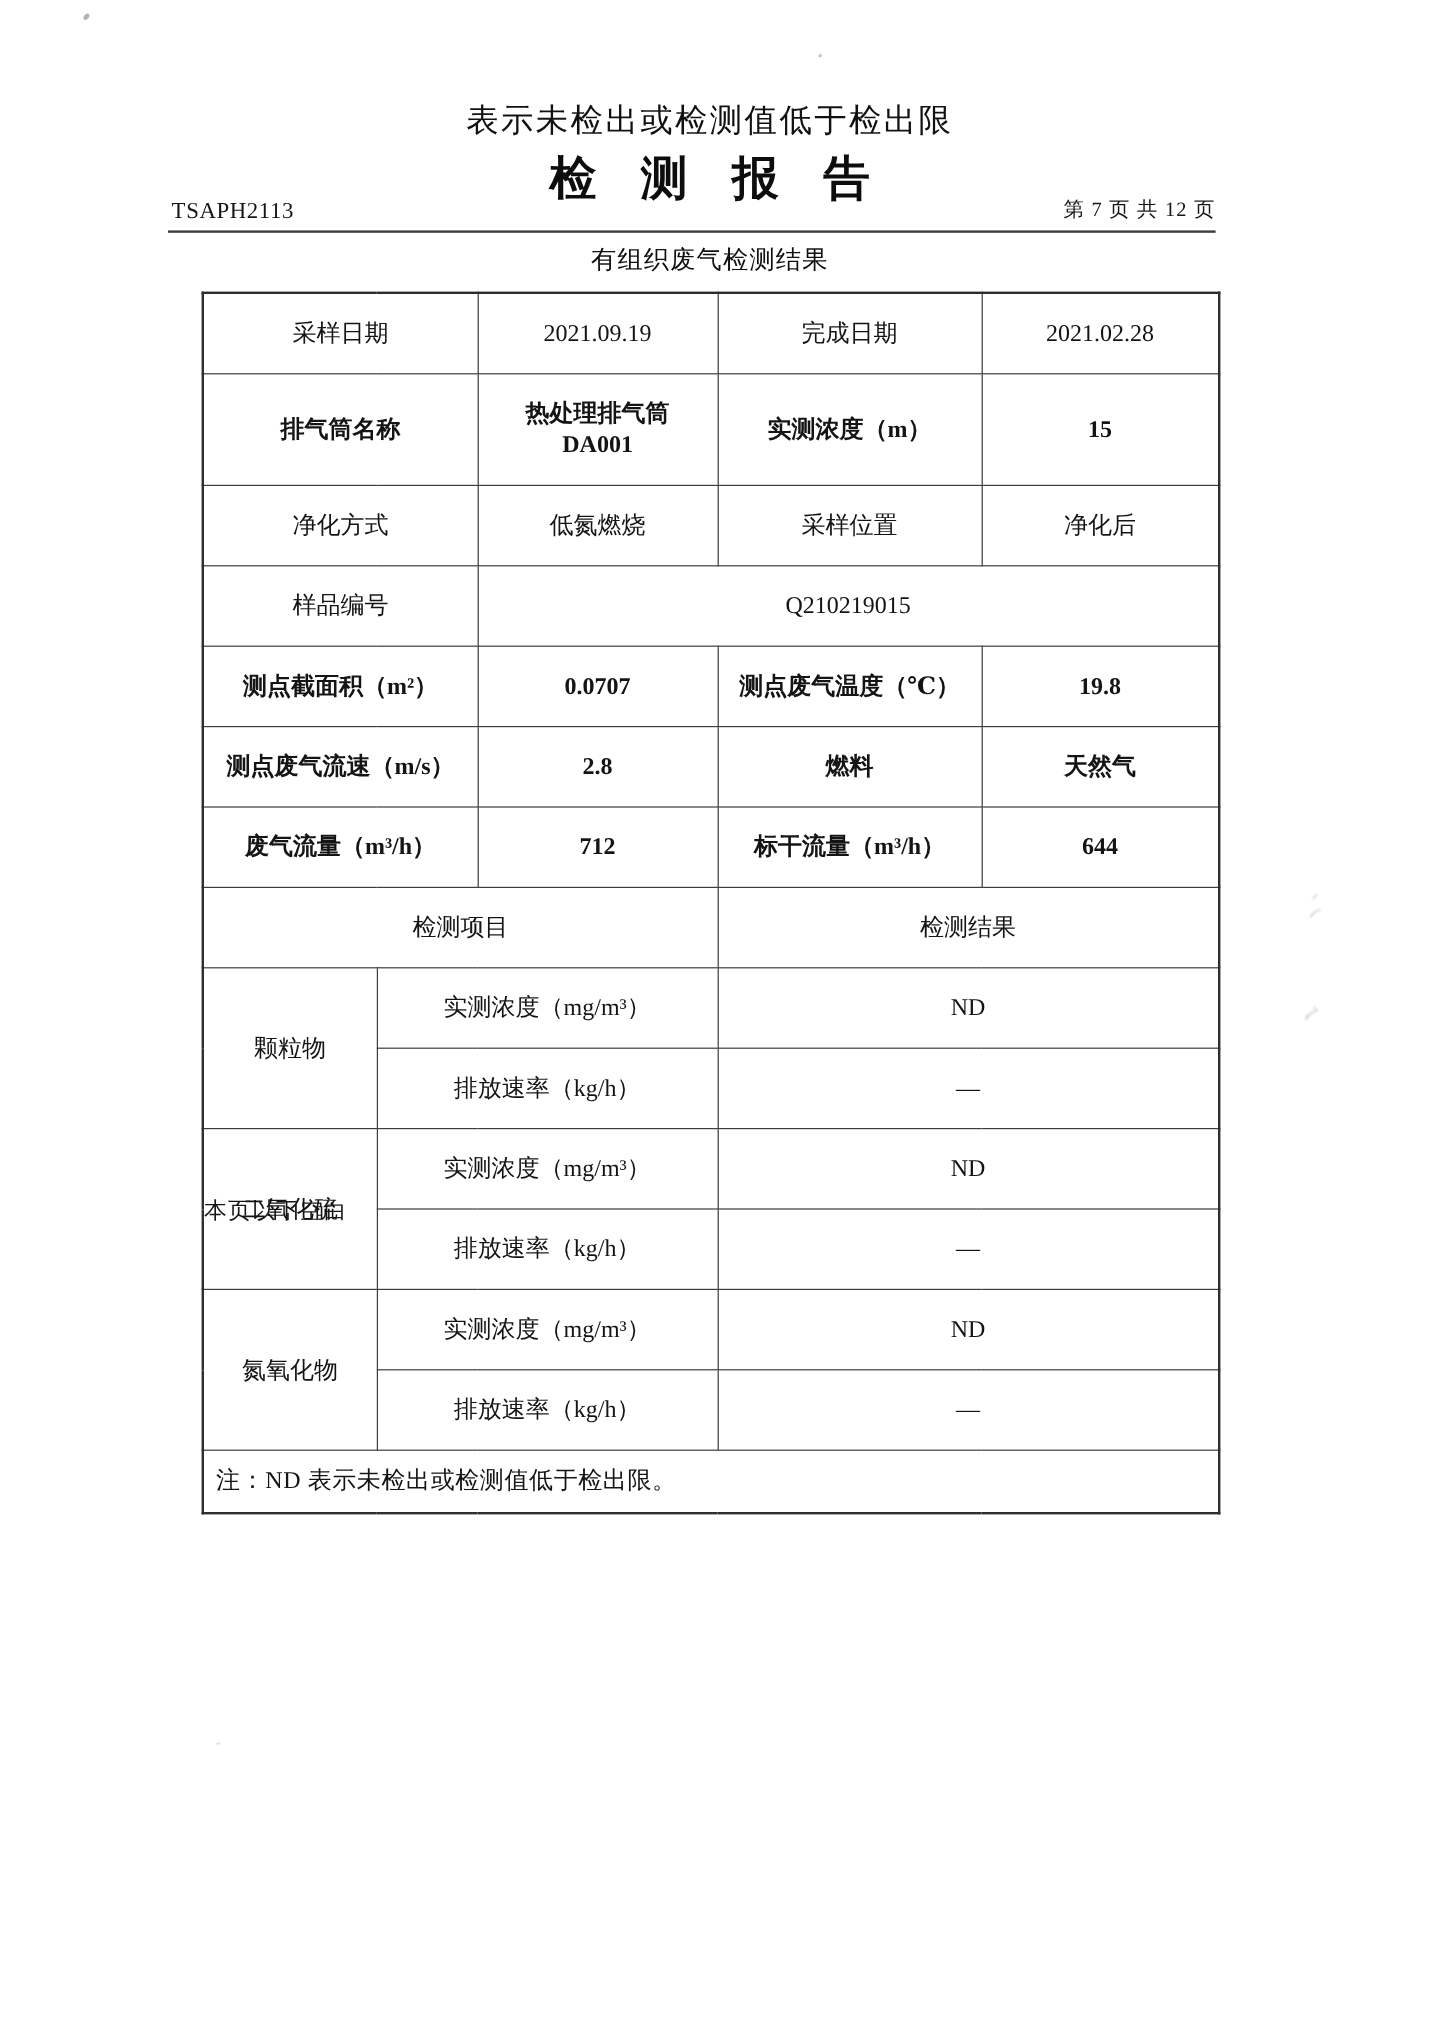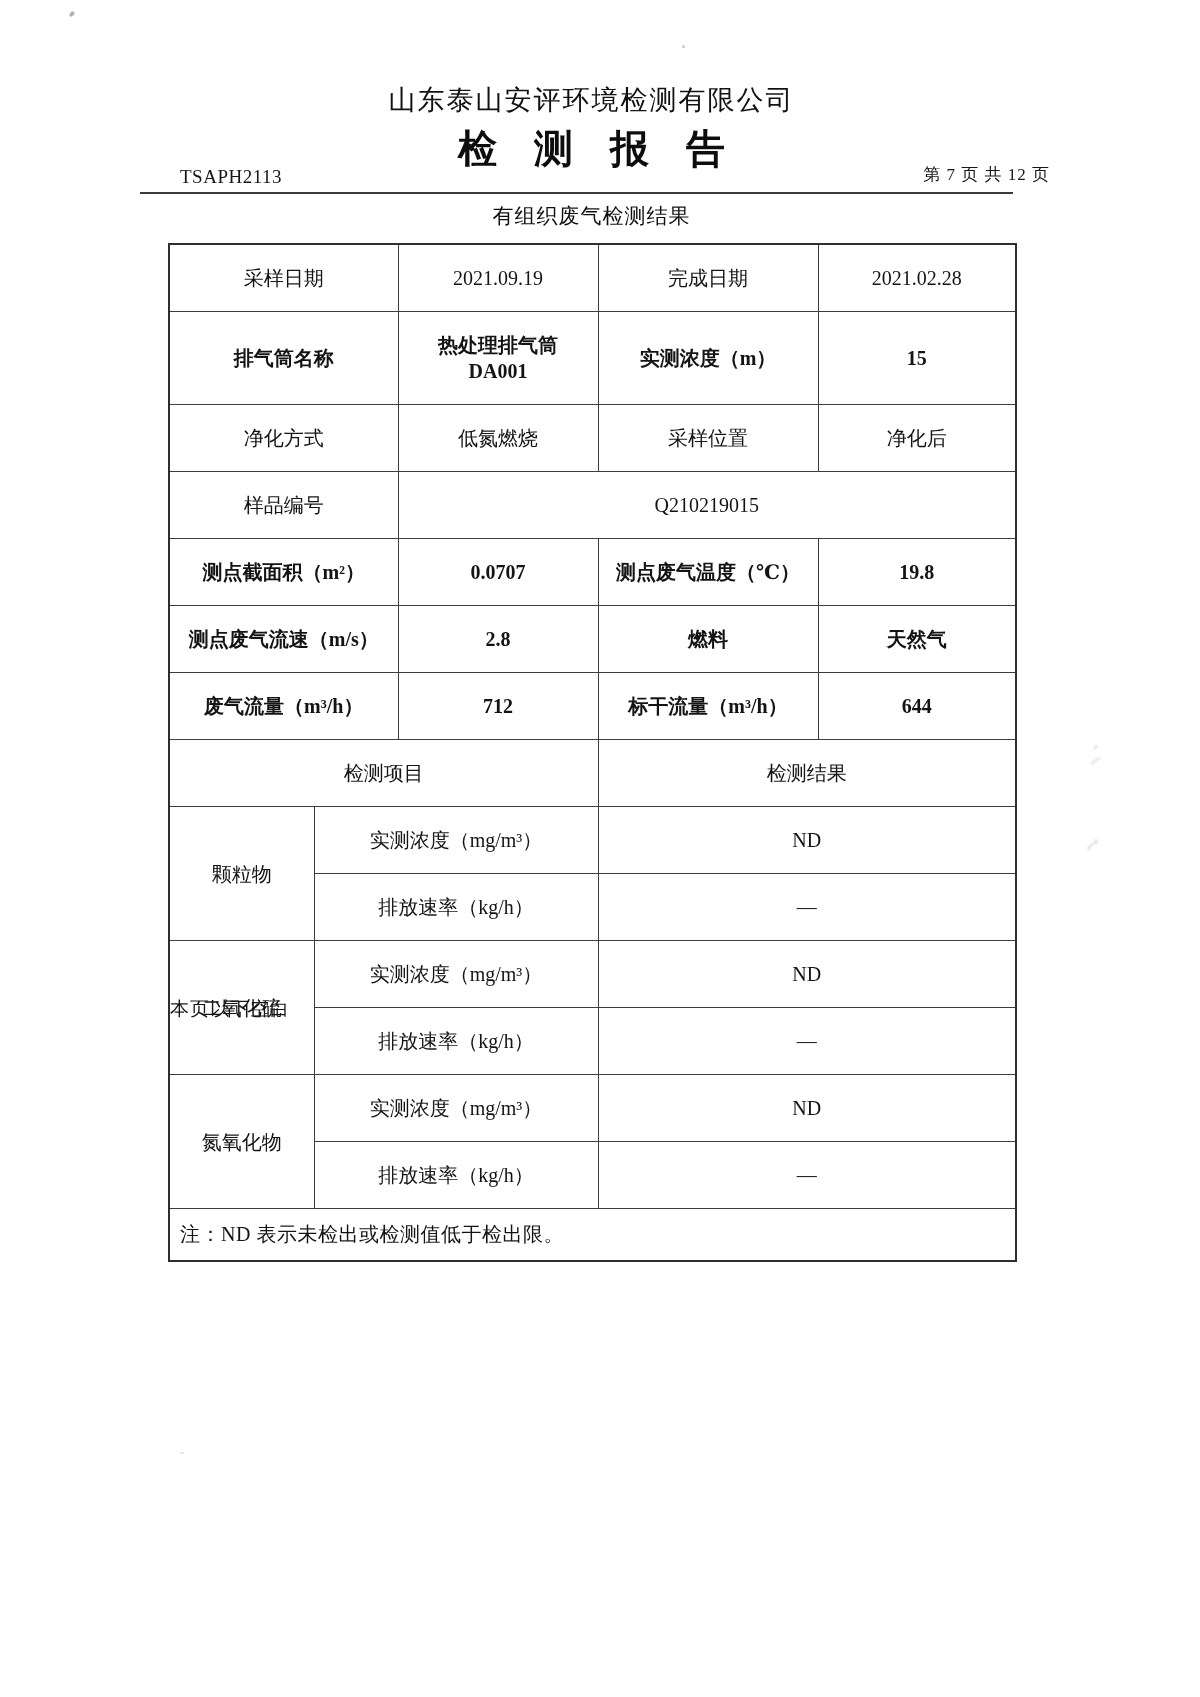--- a/index.html
+++ b/index.html
@@ -14,21 +14,21 @@
     position:absolute;left:168px;top:82px;width:847px;
     text-align:center;font-size:27px;letter-spacing:2px;color:#111;
   }
   .report-title{
     position:absolute;left:168px;top:122px;width:847px;
     text-align:center;font-size:39px;font-weight:bold;
     letter-spacing:0.95em;text-indent:0.95em;color:#0d0d0d;
   }
   .code-line{
     position:absolute;left:143px;top:163px;width:870px;
-    display:flex;justify-content:space-between;align-items:flex-end;margin-left:37px;
+    display:flex;justify-content:space-between;align-items:flex-end;
   }
   .report-code{font-size:19px;letter-spacing:0.5px;color:#161616;}
   .page-indicator{font-size:17px;letter-spacing:1px;color:#161616;padding-bottom:2px;}
   .header-rule{
     position:absolute;left:140px;top:192px;width:873px;height:2px;
     background:#3c3c3c;
   }
   .table-title{
     position:absolute;left:168px;top:202px;width:847px;
     text-align:center;font-size:21px;letter-spacing:1px;color:#0f0f0f;
@@ -66,21 +66,21 @@
 </style>
 </head>
 <body>
 
 <div class="speck s1"></div>
 <div class="speck s2"></div>
 <div class="speck s3"></div>
 <div class="artifact a1">丶㇏</div>
 <div class="artifact a2">乀</div>
 
-<div class="company">山东泰山安评环境检测有限公司</div>
+<div class="company">表示未检出或检测值低于检出限</div>
 <div class="report-title">检测报告</div>
 
 <div class="code-line">
   <span class="report-code">TSAPH2113</span>
   <span class="page-indicator">第 7 页 共 12 页</span>
 </div>
 <div class="header-rule"></div>
 
 <div class="table-title">有组织废气检测结果</div>
 

